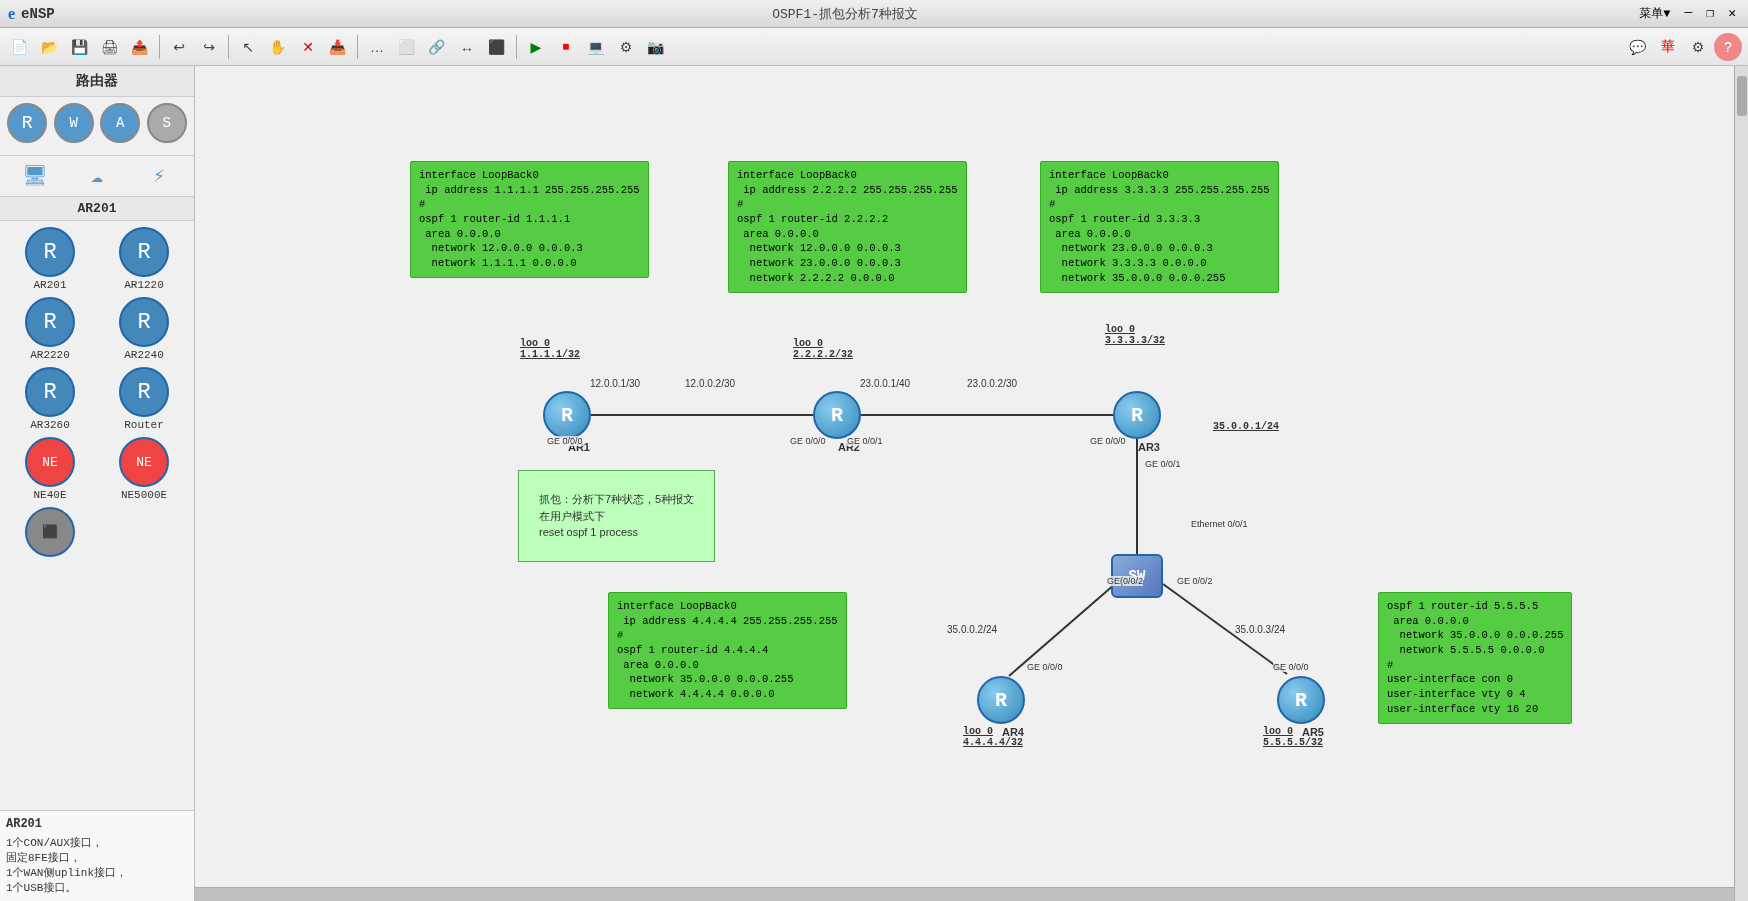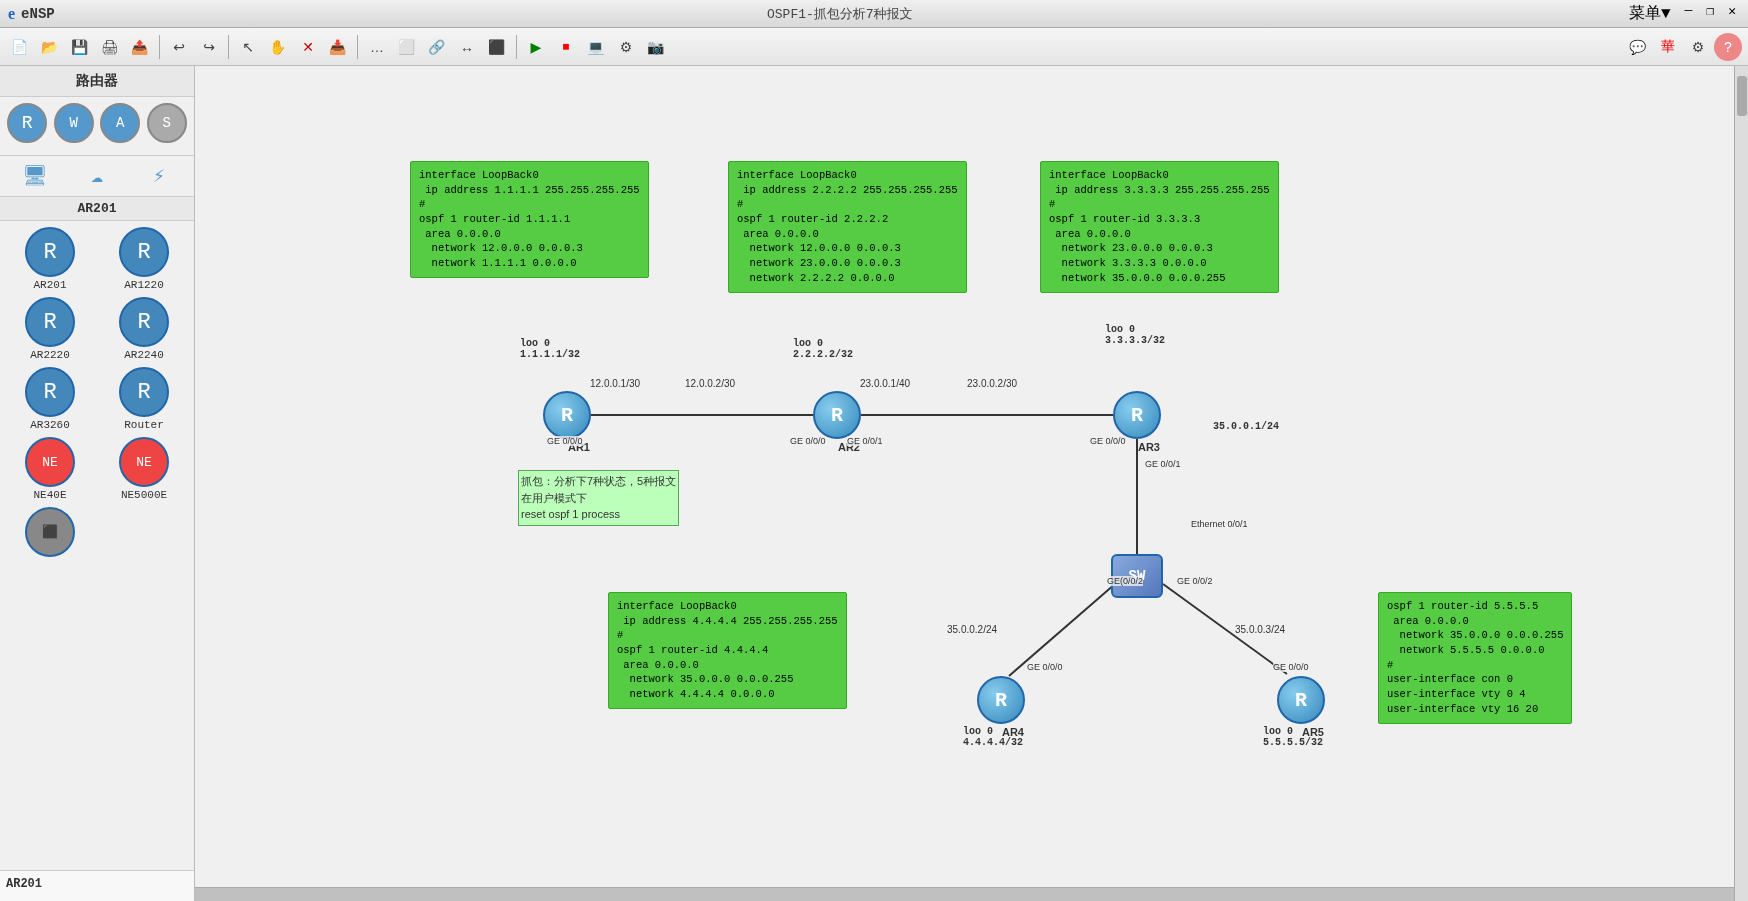--- a/index.html
+++ b/index.html
@@ -107,27 +107,27 @@
     }
     .net-node .node-label { font-size: 11px; color: #333; font-family: Arial, sans-serif; margin-top: 2px; font-weight: bold; margin-left: 24px; }
 
     
     .port-label {
       position: absolute; font-size: 10px; color: #333; font-family: Arial, sans-serif; background: rgba(240,240,240,0.8);
     }
 
     
     .iface-label {
-      position: absolute; font-size: 10px; color: #333; font-family: 'Courier New', monospace; font-weight: bold;
+      position: absolute; font-size: 10px; color: #333; font-family: 'Courier New', monospace; font-weight: bold; text-decoration: underline;
     }
 
     
     .annotation-box {
       position: absolute; background: #bbffbb; border: 1px solid #55aa55;
-      padding: 2px; font-size: 11px; font-family: Arial, sans-serif; color: #333; line-height: 1.5;
+      padding: 20px; font-size: 11px; font-family: Arial, sans-serif; color: #333; line-height: 1.5;
     }
 
     
     #network-lines {
       position: absolute; top: 0; left: 0; width: 100%; height: 100%;
       pointer-events: none;
     }
 
     
     #right-scrollbar {
@@ -142,21 +142,21 @@
 </head>
 <body>
 
 <div id="titlebar">
   <div class="title-left">
     <span style="color:#2266cc; font-weight:bold; font-size:16px; font-family:serif;">e</span>
     <span>eNSP</span>
   </div>
   <div class="title-center">OSPF1-抓包分析7种报文</div>
   <div class="title-right">
-    <span style="font-size:16px;">菜单▼</span>
+    <span style="font-size:12px;">菜单▼</span>
     <span>—</span>
     <span>❐</span>
     <span>✕</span>
   </div>
 </div>
 
 <div id="toolbar">
   <button class="tb-btn">📄</button>
   <button class="tb-btn">📂</button>
   <button class="tb-btn">💾</button>
@@ -261,20 +261,24 @@
         </div>
         <div class="ar-item">
           <div class="ar-icon-circle" style="font-size:13px; background:#888;">⬛</div>
           <span class="ar-label"></span>
         </div>
       </div>
     </div>
 
     <div id="sidebar-info">
       <div class="info-title">AR201</div>
+      <div style="white-space: pre-line; font-size:11px;">1个CON/AUX接口，
+固定8FE接口，
+1个WAN侧uplink接口，
+1个USB接口。</div>
     </div>
   </div>
 
   <div style="display:flex; flex:1; flex-direction: column; position: relative;">
     <div id="canvas">
 
       <svg id="network-lines">
 
         <line x1="396" y1="349" x2="618" y2="349" stroke="#333" stroke-width="2"></line>
 

